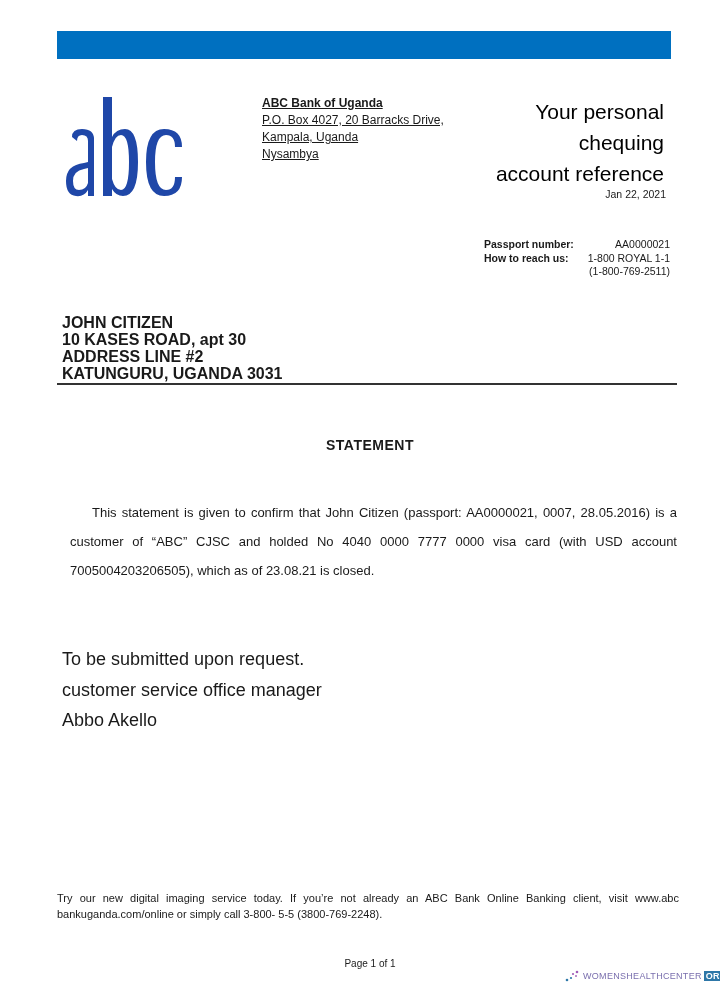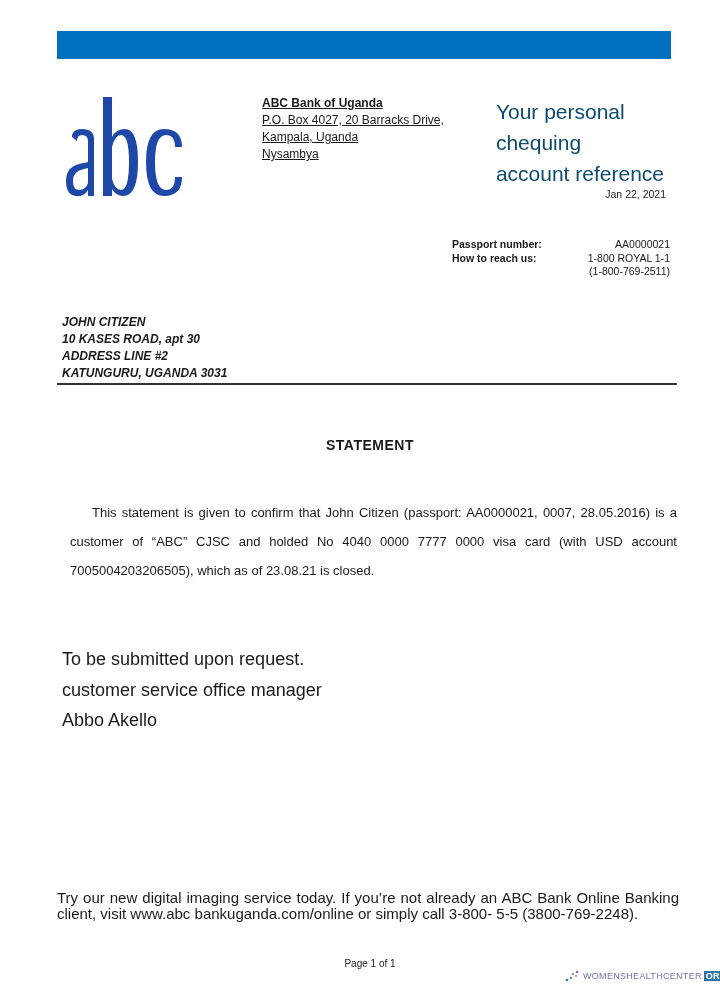--- a/index.html
+++ b/index.html
@@ -3,32 +3,32 @@
 <meta charset="utf-8">
 <style>
   html, body { margin: 0; padding: 0; background: #ffffff; }
   body { width: 720px; height: 1000px; position: relative; overflow: hidden;
          font-family: "Liberation Sans", "DejaVu Sans", sans-serif; color: #1a1a1a; }
   .abs { position: absolute; }
   .topbar { left: 57px; top: 31px; width: 614px; height: 28px; background: #0070c0; }
   .logo { left: 62px; top: 95px; width: 125px; height: 105px; }
   .bank-addr { left: 262px; top: 95px; font-size: 12px; line-height: 17px; text-decoration: underline; }
   .bank-addr .name { font-weight: bold; }
-  .title { right: 56px; top: 96px; font-size: 21px; line-height: 31px; color: #0c4a6e; }
+  .title { right: 56px; top: 96px; text-align: right; font-size: 21px; line-height: 31px; color: #000000; }
   .date { right: 54px; top: 188px; font-size: 10.5px; text-align: right; }
   .info { left: 452px; top: 238px; width: 218px; font-size: 10.5px; line-height: 13.5px; }
   .info .row { display: flex; justify-content: space-between; }
-  .info .lbl { font-weight: bold; }
+  .info .lbl { font-weight: bold; margin-left: 32px; }
   .info .val { text-align: center; }
-  .recipient { left: 62px; top: 314px; font-size: 12px; line-height: 17px; font-weight: bold; font-style: italic; }
+  .recipient { left: 62px; top: 314px; font-size: 16px; line-height: 17px; font-weight: bold; }
   .hr { left: 57px; top: 383px; width: 620px; height: 1.5px; background: #333; }
   .heading { left: 0; width: 740px; top: 437px; text-align: center; font-size: 14px; font-weight: bold; letter-spacing: 0.5px; }
   .body-text { left: 62px; top: 498px; width: 607px; font-size: 13px; line-height: 29px; text-align: justify; text-indent: 22px; margin-left: 8px; }
   .closing { left: 62px; top: 644px; font-size: 18px; line-height: 30.5px; }
-  .footer-note { left: 57px; top: 890px; width: 622px; font-size: 15px; line-height: 16px; text-align: justify; }
+  .footer-note { left: 57px; top: 890px; width: 622px; font-size: 11px; line-height: 16px; text-align: justify; }
   .page-num { left: 0; width: 740px; top: 958px; text-align: center; font-size: 10px; }
   .watermark { left: 565px; top: 970px; font-size: 9px; color: #7a6fae; display: flex; align-items: center; letter-spacing: 0.3px; }
   .watermark .org { background: #2e77a8; color: #fff; padding: 0 2px; margin-left: 2px; font-weight: bold; }
   .wm-dots { width: 16px; height: 12px; margin-right: 2px; }
 </style>
 </head>
 <body>
 
 <div class="abs topbar"></div>
 

